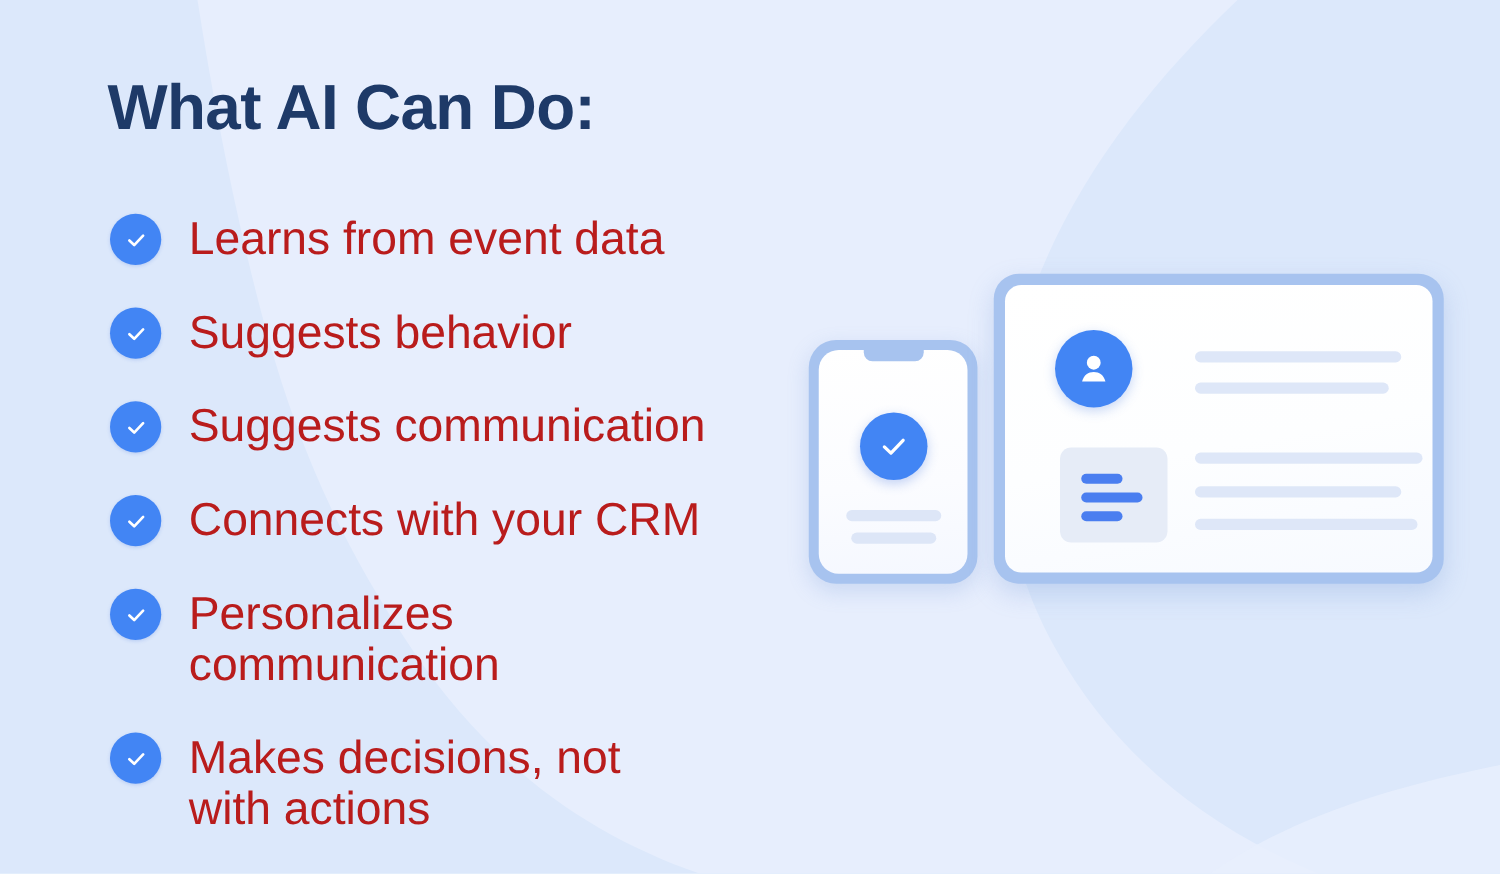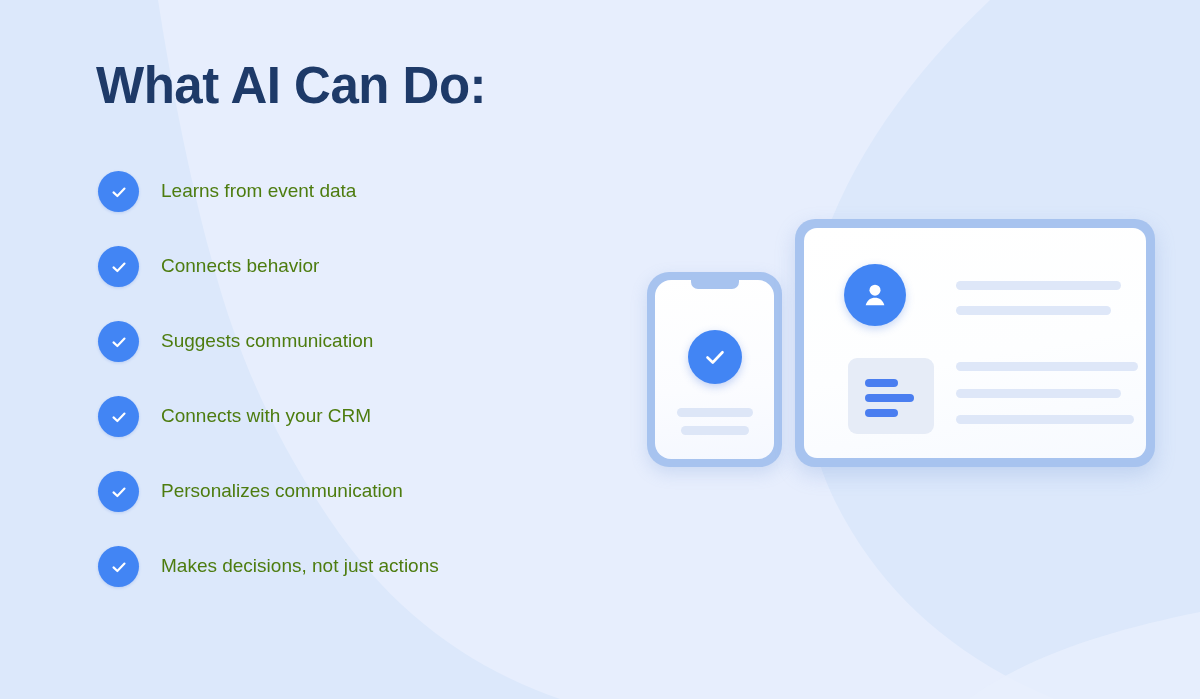--- a/index.html
+++ b/index.html
@@ -28,21 +28,21 @@
   .bg-wave {
     position: absolute;
     inset: 0;
     width: 1200px;
     height: 699px;
   }
 
   
   .left-col {
     position: absolute;
-    left: 10px;
+    left: 0;
     top: 0;
     width: 640px;
     height: 575px;
     padding-left: 28px;
   }
 
   .page-title {
     position: absolute;
     left: 86px;
     top: 58px;
@@ -77,23 +77,23 @@
     display: flex;
     align-items: center;
     justify-content: center;
     margin-top: 1px;
     box-shadow: 0 1px 3px rgba(58,110,220,0.22);
   }
   .check-badge svg { display: block; }
 
   .feature-label {
     margin-left: 22px;
-    font-size: 19px;
+    font-size: 37px;
     line-height: 41px;
-    color: #4d7c0f;
+    color: #b91c1c;
     font-weight: 400;
     max-width: 460px;
   }
 
   
   .illustration {
     position: absolute;
     left: 630px;
     top: 200px;
     width: 560px;
@@ -259,21 +259,21 @@
         </span>
         <span class="feature-label">Learns from event data</span>
       </div>
 
       <div class="feature-item">
         <span class="check-badge">
           <svg width="22" height="22" viewBox="0 0 24 24" fill="none">
             <path d="M6 12.4 L10.2 16.4 L18 8.2" stroke="#ffffff" stroke-width="2.3" stroke-linecap="round" stroke-linejoin="round"></path>
           </svg>
         </span>
-        <span class="feature-label">Connects behavior</span>
+        <span class="feature-label">Suggests behavior</span>
       </div>
 
       <div class="feature-item">
         <span class="check-badge">
           <svg width="22" height="22" viewBox="0 0 24 24" fill="none">
             <path d="M6 12.4 L10.2 16.4 L18 8.2" stroke="#ffffff" stroke-width="2.3" stroke-linecap="round" stroke-linejoin="round"></path>
           </svg>
         </span>
         <span class="feature-label">Suggests communication</span>
       </div>
@@ -295,21 +295,21 @@
         </span>
         <span class="feature-label">Personalizes communication</span>
       </div>
 
       <div class="feature-item">
         <span class="check-badge">
           <svg width="22" height="22" viewBox="0 0 24 24" fill="none">
             <path d="M6 12.4 L10.2 16.4 L18 8.2" stroke="#ffffff" stroke-width="2.3" stroke-linecap="round" stroke-linejoin="round"></path>
           </svg>
         </span>
-        <span class="feature-label" style="max-width:400px;">Makes decisions, not just actions</span>
+        <span class="feature-label" style="max-width:400px;">Makes decisions, not with actions</span>
       </div>
 
     </div>
   </div>
 
   <div class="illustration">
 
     <div class="phone">
       <div class="phone-screen">
         <div class="phone-notch"></div>

